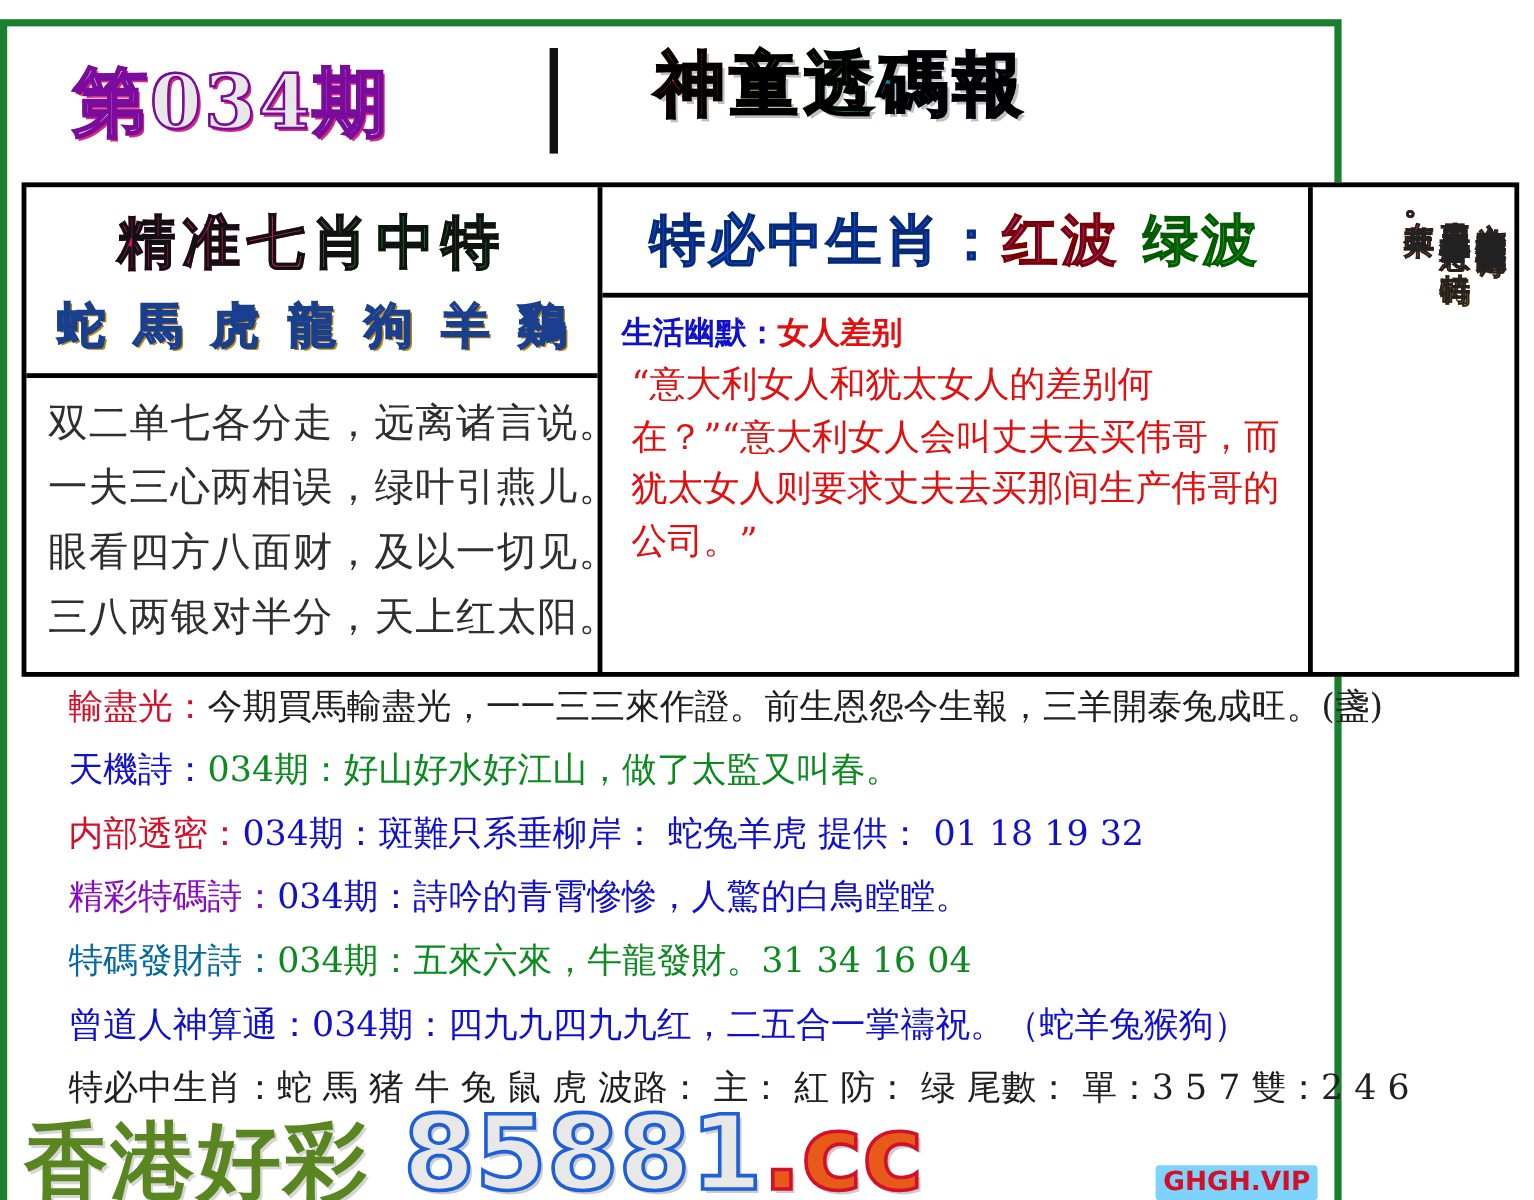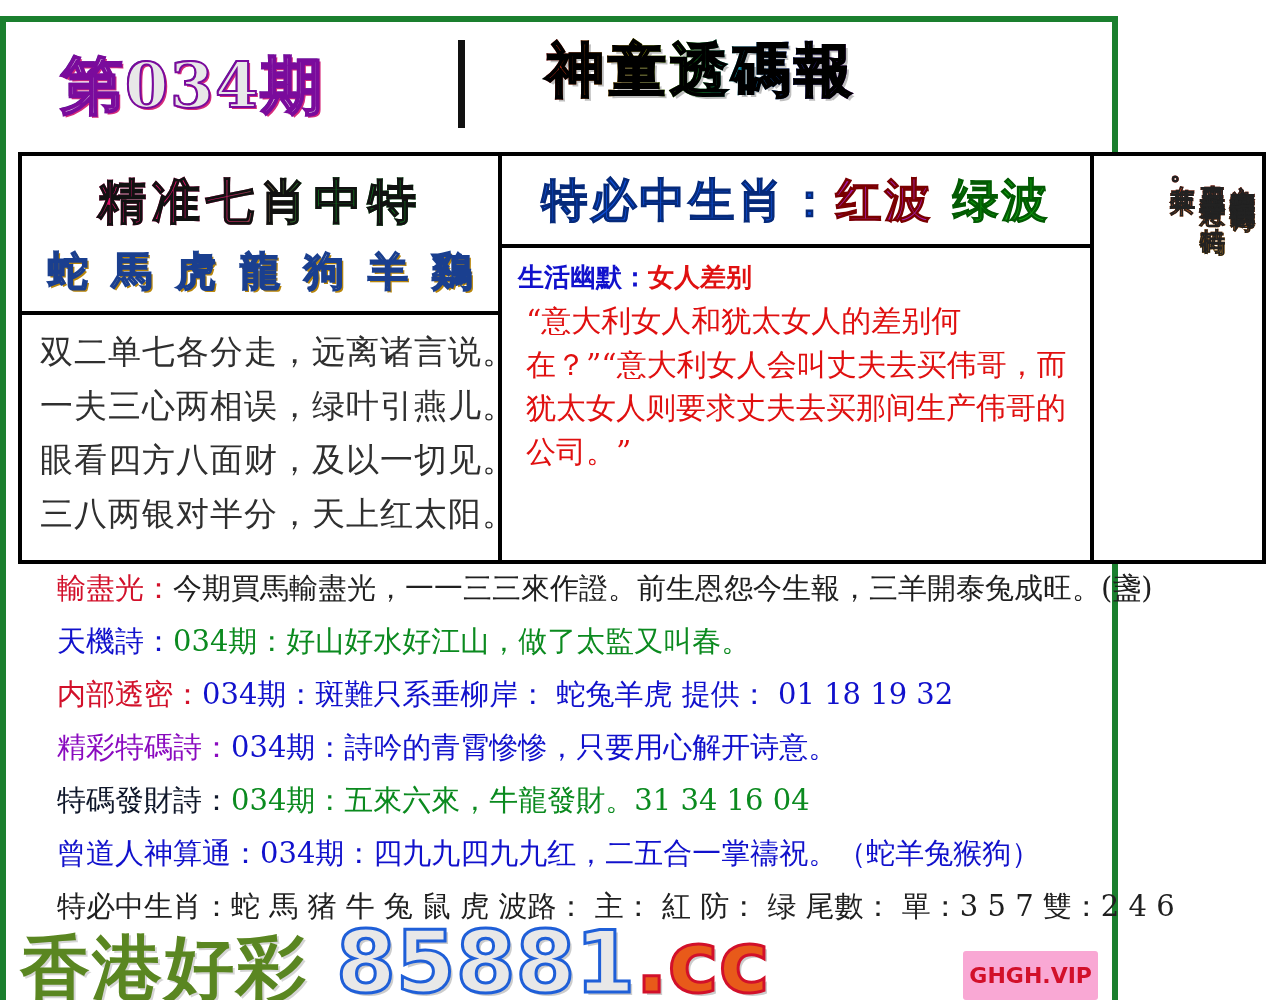--- a/index.html
+++ b/index.html
@@ -124,42 +124,42 @@
     position:absolute;left:12px;top:548px;width:1248px;
     padding:4px 0 0 18px;box-sizing:border-box;
   }
   .line{
     font-size:29px;line-height:1.0;margin:0 0 24px 0;
     font-family:"DejaVu Serif","Liberation Serif",serif;
     white-space:nowrap;
     padding-left:21px;
   }
   .c-red{color:#d2102a;} .c-blue{color:#1111cc;} .c-green{color:#0b8a1f;}
-  .c-purple{color:#8a0bbf;} .c-orange{color:#0f172a;} .c-dark{color:#202020;}
+  .c-purple{color:#8a0bbf;} .c-orange{color:#0369a1;} .c-dark{color:#202020;}
   
   .wm-text{
     position:absolute;left:14px;top:900px;
     font-size:70px;font-weight:bold;
     font-family:"DejaVu Serif","Liberation Serif",serif;
     color:#4d7c0f;opacity:.92;letter-spacing:2px;
     text-shadow:2px 2px 0 rgba(0,0,0,.18);
   }
   .wm-num{
     position:absolute;left:330px;top:890px;
     font-size:86px;font-weight:bold;
     font-family:"DejaVu Sans","Liberation Sans",sans-serif;
     color:#e8e8e8;-webkit-text-stroke:3px #1f5fd8;
     text-shadow:3px 3px 0 rgba(0,0,0,.2);
   }
   .wm-num .cc{color:#e85a1a;-webkit-text-stroke:3px #d2102a;}
   .wm-badge{
     position:absolute;right:14px;bottom:10px;
     font-size:22px;font-weight:bold;color:#d2102a;
     font-family:"DejaVu Sans","Liberation Sans",sans-serif;
-    background:#f9a8d4;padding:12px 6px;border-radius:3px;
+    background:#7dd3fc;padding:2px 6px;border-radius:3px;
   }
 </style>
 </head>
 <body>
 
 <div class="page">
 
   <div class="header">
     <div class="issue">第034期</div>
     <div class="divider-bar"></div>
@@ -211,21 +211,21 @@
     <div class="line">
       <span class="c-red">輸盡光：</span><span class="c-dark">今期買馬輸盡光，一一三三來作證。前生恩怨今生報，三羊開泰兔成旺。(盞)</span>
     </div>
     <div class="line">
       <span class="c-blue">天機詩：</span><span class="c-green">034期：好山好水好江山，做了太監又叫春。</span>
     </div>
     <div class="line">
       <span class="c-red">内部透密：</span><span class="c-blue">034期：斑難只系垂柳岸： 蛇兔羊虎 提供： 01 18 19 32</span>
     </div>
     <div class="line">
-      <span class="c-purple">精彩特碼詩：</span><span class="c-blue">034期：詩吟的青霄慘慘，只要用心解开诗意。</span>
+      <span class="c-purple">精彩特碼詩：</span><span class="c-blue">034期：詩吟的青霄慘慘，人驚的白鳥瞠瞠。</span>
     </div>
     <div class="line">
       <span class="c-orange">特碼發財詩：</span><span class="c-green">034期：五來六來，牛龍發財。31 34 16 04</span>
     </div>
     <div class="line">
       <span class="c-blue">曾道人神算通：</span><span class="c-blue">034期：四九九四九九红，二五合一掌禱祝。（蛇羊兔猴狗）</span>
     </div>
     <div class="line">
       <span class="c-dark">特必中生肖：</span><span class="c-dark">蛇 馬 猪 牛 兔 鼠 虎  波路： 主： 紅 防： 绿  尾數： 單：3 5 7 雙：2 4 6</span>
     </div>

